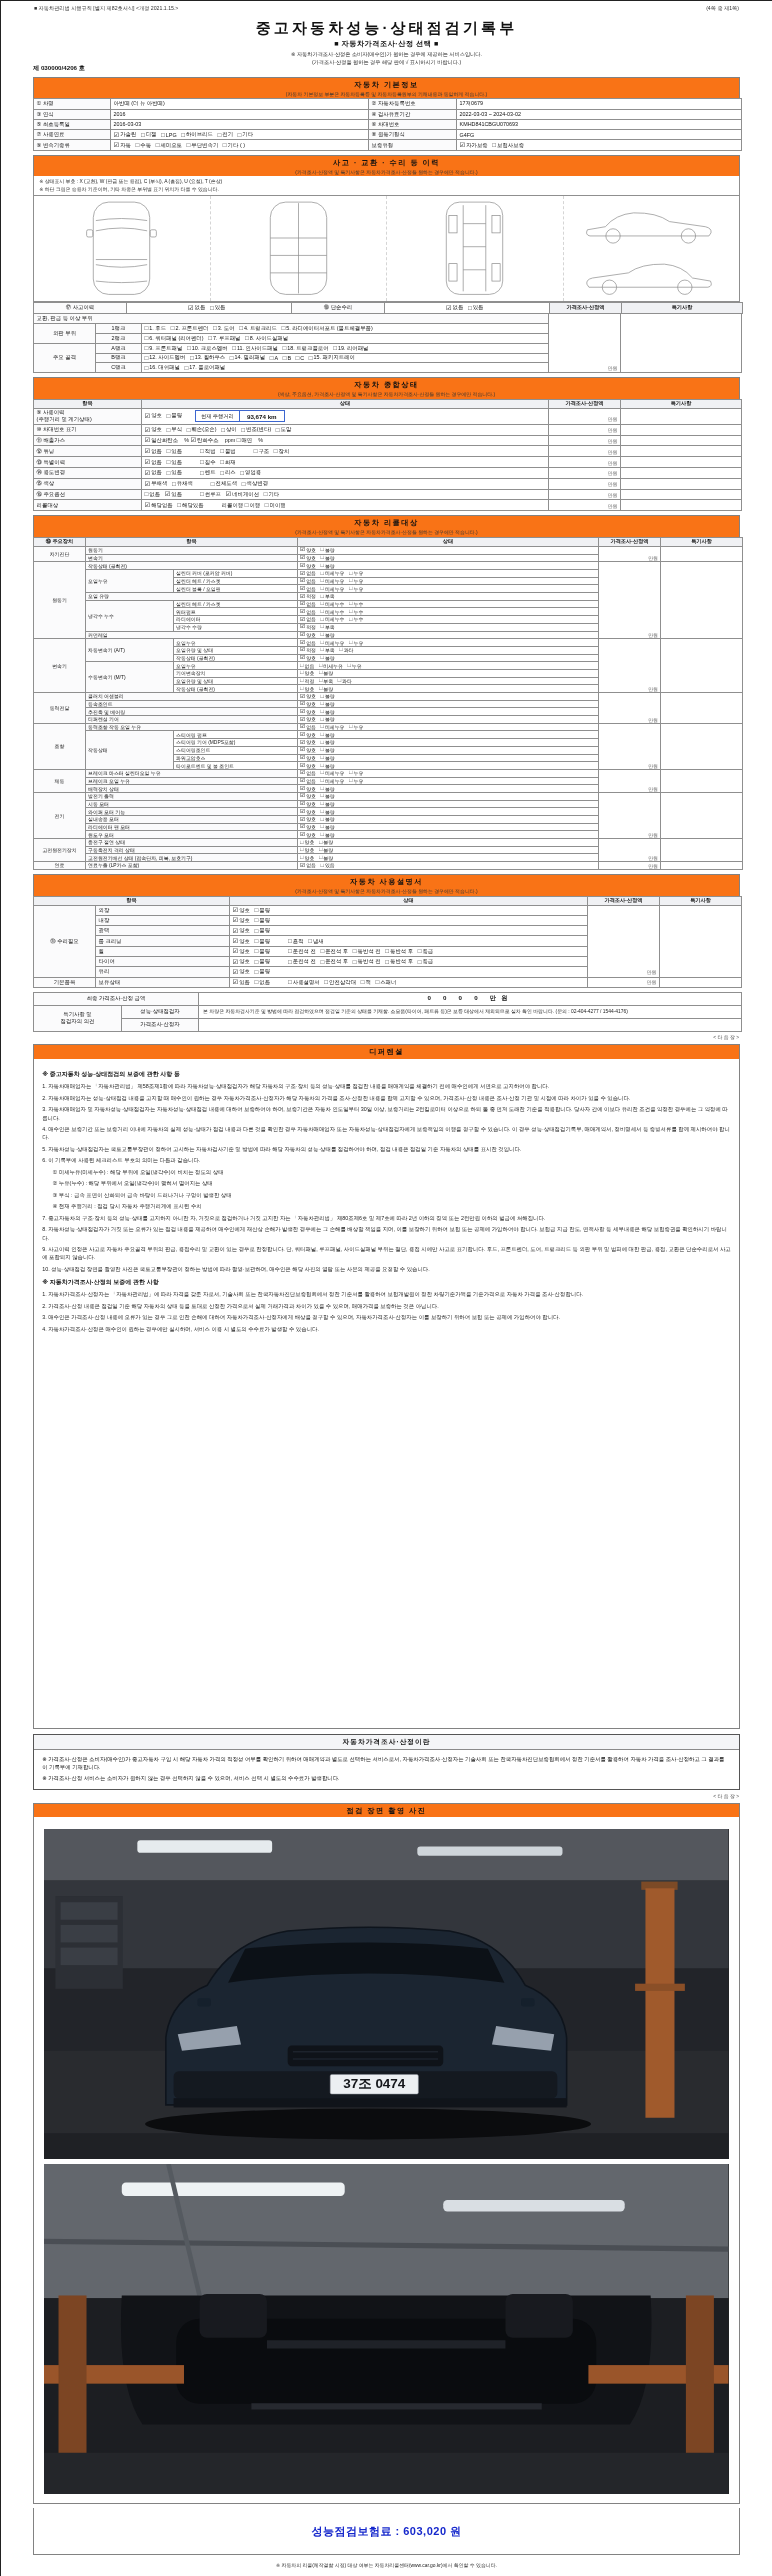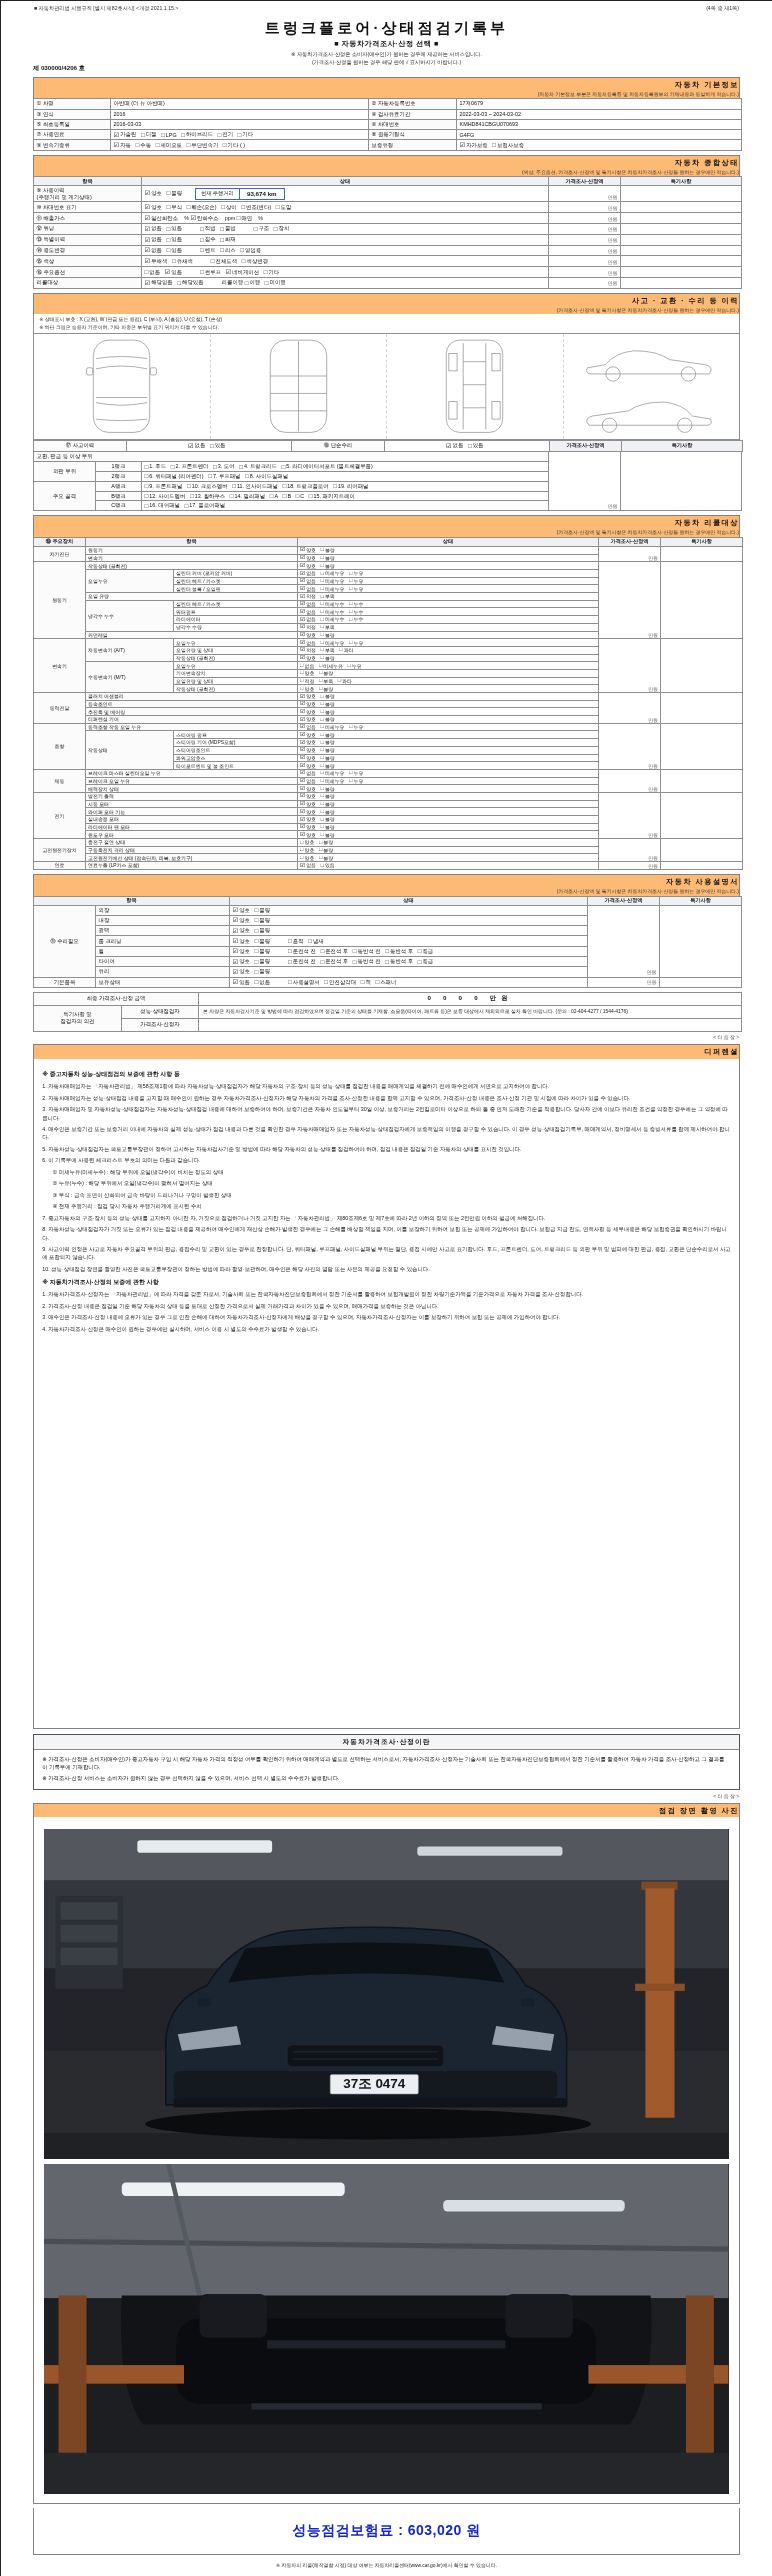--- a/index.html
+++ b/index.html
@@ -7,21 +7,21 @@
   html,body{background:#ffffff;}
   body{width:773px;font-family:"Liberation Sans","DejaVu Sans",sans-serif;color:#111;}
   .page{width:773px;min-height:2576px;background:#fff;border:0.5px solid #222;padding:2.1px 32px 12.4px;position:relative;}
   .topline{display:flex;justify-content:space-between;font-size:5.2px;color:#333;padding:1.5px 1px 2.6px;}
   .titleblock{position:relative;text-align:center;padding:5.2px 0 6.2px;}
   .main-title{font-size:15px;font-weight:bold;letter-spacing:3.1px;}
   .subtitle{font-size:7.2px;font-weight:bold;margin-top:1px;letter-spacing:0.5px;}
   .subnote{font-size:5.2px;color:#222;margin-top:1.5px;}
   .docno{position:absolute;left:0;bottom:0;font-size:6.2px;font-weight:bold;}
   section.sec{margin-top:4.1px;}
-  .sec-head{border:0.5px solid #828282;border-bottom:none;background:#fdba74;text-align:right;padding:2.1px 0 1.5px;}
+  .sec-head{border:0.5px solid #828282;border-bottom:none;background:#f97316;text-align:center;padding:2.1px 0 1.5px;}
   .sec-title{font-size:7.2px;font-weight:bold;letter-spacing:1.5px;}
   .sec-note{font-size:4.9px;color:#333;margin-top:1px;}
   table.grid{width:100%;border-collapse:collapse;table-layout:fixed;background:#fff;}
   .grid th,.grid td{border:0.5px solid #8f8f8f;font-size:5.4px;padding:0.5px 2.6px;vertical-align:middle;overflow:hidden;text-align:left;}
   .grid th{background:#f0f1f4;font-weight:bold;font-size:5.2px;text-align:center;height:8.8px;padding:0.5px 1px;}
   .grid td .txt{white-space:pre-line;}
   td.lab{background:#fbfbfc;}
   td.dev{background:#fbfbfc;text-align:center;}
   td.sub{padding-left:5.2px;color:#222;}
   td.center{text-align:center;}
@@ -54,36 +54,36 @@
   .nt-head{font-weight:bold;font-size:6px;margin:5.2px 0 3.1px;}
   .nt-item{font-size:5.4px;line-height:1.55;margin-bottom:3.1px;color:#1c1c1c;}
   .nt-item.ind{padding-left:10.3px;}
   .defbox{border:0.8px solid #555;margin-top:5.2px;}
   .defbox-title{text-align:center;font-weight:bold;font-size:6.7px;padding:2.6px;border-bottom:0.5px solid #8a8a8a;background:#f4f5f7;letter-spacing:1px;}
   .defbox-body{padding:4.6px 8.2px;font-size:5.4px;line-height:1.6;}
   .defbox-body div{margin-bottom:2.1px;}
   .photo-frame{border:0.5px solid #828282;border-top:none;padding:6.2px 10.3px 9.3px;background:#fff;}
   svg.photo{display:block;width:100%;height:330px;margin-top:5.2px;background:#222;}
   .sig-body{border:0.5px solid #828282;border-top:none;min-height:47px;display:flex;align-items:center;justify-content:center;background:#fff;}
-  .sig-premium{color:#1527cc;font-weight:bold;font-size:14px;letter-spacing:0.5px;}
+  .sig-premium{color:#1527cc;font-weight:bold;font-size:11px;letter-spacing:0.5px;}
   .footer{margin-top:7.2px;text-align:center;font-size:4.9px;color:#222;line-height:1.7;}
   .dg{stroke:#8e8e8e;stroke-width:1.4;fill:none;}
 </style>
 </head>
 <body>
 
 <div class="page">
 
   <div class="topline">
     <span>■ 자동차관리법 시행규칙 [별지 제82호서식] &lt;개정 2021.1.15.&gt;</span>
     <span>(4쪽 중 제1쪽)</span>
   </div>
 
   <div class="titleblock">
-    <div class="main-title">트렁크플로어·상태점검기록부</div>
+    <div class="main-title">중고자동차성능·상태점검기록부</div>
     <div class="subtitle">■ 자동차가격조사·산정 선택 ■</div>
     <div class="subnote">※ 자동차가격조사·산정은 소비자(매수인)가 원하는 경우에 제공하는 서비스입니다.</div>
     <div class="subnote">(가격조사·산정을 원하는 경우 해당 란에 √ 표시하시기 바랍니다.)</div>
     <div class="docno">제 030000/4206 호</div>
   </div>
 
   <section class="sec">
     <div class="sec-head">
       <div class="sec-title">자동차 기본정보</div>
       <div class="sec-note">(자동차 기본정보 부분은 자동차등록증 및 자동차등록원부의 기재내용과 동일하게 적습니다.)</div>
@@ -157,218 +157,20 @@
                 <span class="cbl">기타 (      )</span>
               </span></td>
             <td class="lab"><span class="txt lab">보증유형</span></td>
             <td><span class="cbi">
                 <span class="cbx on">☑</span>
                 <span class="cbl">자가보증</span>
               </span><span class="cbi">
                 <span class="cbx">□</span>
                 <span class="cbl">보험사보증</span>
               </span></td>
-          </tr>
-        </tbody>
-    </table>
-  </section>
-
-  <section class="sec">
-    <div class="sec-head">
-      <div class="sec-title">자동차 종합상태</div>
-      <div class="sec-note">(색상, 주요옵션, 가격조사·산정액 및 특기사항은 자동차가격조사·산정을 원하는 경우에만 적습니다.)</div>
-    </div>
-    <table class="grid t-overall">
-      <colgroup>
-          <col style="width:108px">
-          <col style="width:407px">
-          <col style="width:72px">
-          <col style="width:121px">
-        </colgroup>
-      <tbody>
-          <tr>
-            <th><span class="txt">항목</span></th>
-            <th><span class="txt">상태</span></th>
-            <th><span class="txt">가격조사·산정액</span></th>
-            <th><span class="txt">특기사항</span></th>
-          </tr>
-          <tr>
-            <td class="lab"><span class="txt lab">⑨ 사용이력
-(주행거리 및 계기상태)</span></td>
-            <td><span class="cbi">
-                <span class="cbx on">☑</span>
-                <span class="cbl">양호</span>
-              </span><span class="cbi">
-                <span class="cbx">□</span>
-                <span class="cbl">불량</span>
-              </span><span class="mbox">
-                <span class="mbl">현재 주행거리</span>
-                <span class="mbv">93,674 km</span>
-              </span></td>
-            <td class="price"><span class="txt price">만원</span></td>
-            <td class="note"><span class="txt note"></span></td>
-          </tr>
-          <tr>
-            <td class="lab"><span class="txt lab">⑩ 차대번호 표기</span></td>
-            <td><span class="cbi">
-                <span class="cbx on">☑</span>
-                <span class="cbl">양호</span>
-              </span><span class="cbi">
-                <span class="cbx">□</span>
-                <span class="cbl">부식</span>
-              </span><span class="cbi">
-                <span class="cbx">□</span>
-                <span class="cbl">훼손(오손)</span>
-              </span><span class="cbi">
-                <span class="cbx">□</span>
-                <span class="cbl">상이</span>
-              </span><span class="cbi">
-                <span class="cbx">□</span>
-                <span class="cbl">변조(변타)</span>
-              </span><span class="cbi">
-                <span class="cbx">□</span>
-                <span class="cbl">도말</span>
-              </span></td>
-            <td class="price"><span class="txt price">만원</span></td>
-            <td class="note"><span class="txt note"></span></td>
-          </tr>
-          <tr>
-            <td class="lab"><span class="txt lab">⑪ 배출가스</span></td>
-            <td><span class="cbi">
-                <span class="cbx on">☑</span>
-                <span class="cbl">일산화탄소</span>
-              </span><span class="txt unit">        %    </span><span class="cbi">
-                <span class="cbx on">☑</span>
-                <span class="cbl">탄화수소</span>
-              </span><span class="txt unit">        ppm    </span><span class="cbi">
-                <span class="cbx">□</span>
-                <span class="cbl">매연</span>
-              </span><span class="txt unit">        %</span></td>
-            <td class="price"><span class="txt price">만원</span></td>
-            <td class="note"><span class="txt note"></span></td>
-          </tr>
-          <tr>
-            <td class="lab"><span class="txt lab">⑫ 튜닝</span></td>
-            <td><span class="cbi">
-                <span class="cbx on">☑</span>
-                <span class="cbl">없음</span>
-              </span><span class="cbi">
-                <span class="cbx">□</span>
-                <span class="cbl">있음</span>
-              </span><span class="sp"></span><span class="cbi">
-                <span class="cbx">□</span>
-                <span class="cbl">적법</span>
-              </span><span class="cbi">
-                <span class="cbx">□</span>
-                <span class="cbl">불법</span>
-              </span><span class="sp"></span><span class="cbi">
-                <span class="cbx">□</span>
-                <span class="cbl">구조</span>
-              </span><span class="cbi">
-                <span class="cbx">□</span>
-                <span class="cbl">장치</span>
-              </span></td>
-            <td class="price"><span class="txt price">만원</span></td>
-            <td class="note"><span class="txt note"></span></td>
-          </tr>
-          <tr>
-            <td class="lab"><span class="txt lab">⑬ 특별이력</span></td>
-            <td><span class="cbi">
-                <span class="cbx on">☑</span>
-                <span class="cbl">없음</span>
-              </span><span class="cbi">
-                <span class="cbx">□</span>
-                <span class="cbl">있음</span>
-              </span><span class="sp"></span><span class="cbi">
-                <span class="cbx">□</span>
-                <span class="cbl">침수</span>
-              </span><span class="cbi">
-                <span class="cbx">□</span>
-                <span class="cbl">화재</span>
-              </span></td>
-            <td class="price"><span class="txt price">만원</span></td>
-            <td class="note"><span class="txt note"></span></td>
-          </tr>
-          <tr>
-            <td class="lab"><span class="txt lab">⑭ 용도변경</span></td>
-            <td><span class="cbi">
-                <span class="cbx on">☑</span>
-                <span class="cbl">없음</span>
-              </span><span class="cbi">
-                <span class="cbx">□</span>
-                <span class="cbl">있음</span>
-              </span><span class="sp"></span><span class="cbi">
-                <span class="cbx">□</span>
-                <span class="cbl">렌트</span>
-              </span><span class="cbi">
-                <span class="cbx">□</span>
-                <span class="cbl">리스</span>
-              </span><span class="cbi">
-                <span class="cbx">□</span>
-                <span class="cbl">영업용</span>
-              </span></td>
-            <td class="price"><span class="txt price">만원</span></td>
-            <td class="note"><span class="txt note"></span></td>
-          </tr>
-          <tr>
-            <td class="lab"><span class="txt lab">⑮ 색상</span></td>
-            <td><span class="cbi">
-                <span class="cbx on">☑</span>
-                <span class="cbl">무채색</span>
-              </span><span class="cbi">
-                <span class="cbx">□</span>
-                <span class="cbl">유채색</span>
-              </span><span class="sp"></span><span class="cbi">
-                <span class="cbx">□</span>
-                <span class="cbl">전체도색</span>
-              </span><span class="cbi">
-                <span class="cbx">□</span>
-                <span class="cbl">색상변경</span>
-              </span></td>
-            <td class="price"><span class="txt price">만원</span></td>
-            <td class="note"><span class="txt note"></span></td>
-          </tr>
-          <tr>
-            <td class="lab"><span class="txt lab">⑯ 주요옵션</span></td>
-            <td><span class="cbi">
-                <span class="cbx">□</span>
-                <span class="cbl">없음</span>
-              </span><span class="cbi">
-                <span class="cbx on">☑</span>
-                <span class="cbl">있음</span>
-              </span><span class="sp"></span><span class="cbi">
-                <span class="cbx">□</span>
-                <span class="cbl">썬루프</span>
-              </span><span class="cbi">
-                <span class="cbx on">☑</span>
-                <span class="cbl">네비게이션</span>
-              </span><span class="cbi">
-                <span class="cbx">□</span>
-                <span class="cbl">기타</span>
-              </span></td>
-            <td class="price"><span class="txt price">만원</span></td>
-            <td class="note"><span class="txt note"></span></td>
-          </tr>
-          <tr>
-            <td class="lab"><span class="txt lab">리콜대상</span></td>
-            <td><span class="cbi">
-                <span class="cbx on">☑</span>
-                <span class="cbl">해당없음</span>
-              </span><span class="cbi">
-                <span class="cbx">□</span>
-                <span class="cbl">해당있음</span>
-              </span><span class="sp"></span><span class="txt unit">리콜이행  </span><span class="cbi">
-                <span class="cbx">□</span>
-                <span class="cbl">이행</span>
-              </span><span class="cbi">
-                <span class="cbx">□</span>
-                <span class="cbl">미이행</span>
-              </span></td>
-            <td class="price"><span class="txt price">만원</span></td>
-            <td class="note"><span class="txt note"></span></td>
           </tr>
         </tbody>
     </table>
   </section>
 
   <section class="sec">
     <div class="sec-head">
       <div class="sec-title">사고 · 교환 · 수리 등 이력</div>
       <div class="sec-note">(가격조사·산정액 및 특기사항은 자동차가격조사·산정을 원하는 경우에만 적습니다.)</div>
     </div>
@@ -560,20 +362,218 @@
                 <span class="cbx">□</span>
                 <span class="cbl">17. 플로어패널</span>
               </span></td>
           </tr>
         </tbody>
     </table>
   </section>
 
   <section class="sec">
     <div class="sec-head">
+      <div class="sec-title">자동차 종합상태</div>
+      <div class="sec-note">(색상, 주요옵션, 가격조사·산정액 및 특기사항은 자동차가격조사·산정을 원하는 경우에만 적습니다.)</div>
+    </div>
+    <table class="grid t-overall">
+      <colgroup>
+          <col style="width:108px">
+          <col style="width:407px">
+          <col style="width:72px">
+          <col style="width:121px">
+        </colgroup>
+      <tbody>
+          <tr>
+            <th><span class="txt">항목</span></th>
+            <th><span class="txt">상태</span></th>
+            <th><span class="txt">가격조사·산정액</span></th>
+            <th><span class="txt">특기사항</span></th>
+          </tr>
+          <tr>
+            <td class="lab"><span class="txt lab">⑨ 사용이력
+(주행거리 및 계기상태)</span></td>
+            <td><span class="cbi">
+                <span class="cbx on">☑</span>
+                <span class="cbl">양호</span>
+              </span><span class="cbi">
+                <span class="cbx">□</span>
+                <span class="cbl">불량</span>
+              </span><span class="mbox">
+                <span class="mbl">현재 주행거리</span>
+                <span class="mbv">93,674 km</span>
+              </span></td>
+            <td class="price"><span class="txt price">만원</span></td>
+            <td class="note"><span class="txt note"></span></td>
+          </tr>
+          <tr>
+            <td class="lab"><span class="txt lab">⑩ 차대번호 표기</span></td>
+            <td><span class="cbi">
+                <span class="cbx on">☑</span>
+                <span class="cbl">양호</span>
+              </span><span class="cbi">
+                <span class="cbx">□</span>
+                <span class="cbl">부식</span>
+              </span><span class="cbi">
+                <span class="cbx">□</span>
+                <span class="cbl">훼손(오손)</span>
+              </span><span class="cbi">
+                <span class="cbx">□</span>
+                <span class="cbl">상이</span>
+              </span><span class="cbi">
+                <span class="cbx">□</span>
+                <span class="cbl">변조(변타)</span>
+              </span><span class="cbi">
+                <span class="cbx">□</span>
+                <span class="cbl">도말</span>
+              </span></td>
+            <td class="price"><span class="txt price">만원</span></td>
+            <td class="note"><span class="txt note"></span></td>
+          </tr>
+          <tr>
+            <td class="lab"><span class="txt lab">⑪ 배출가스</span></td>
+            <td><span class="cbi">
+                <span class="cbx on">☑</span>
+                <span class="cbl">일산화탄소</span>
+              </span><span class="txt unit">        %    </span><span class="cbi">
+                <span class="cbx on">☑</span>
+                <span class="cbl">탄화수소</span>
+              </span><span class="txt unit">        ppm    </span><span class="cbi">
+                <span class="cbx">□</span>
+                <span class="cbl">매연</span>
+              </span><span class="txt unit">        %</span></td>
+            <td class="price"><span class="txt price">만원</span></td>
+            <td class="note"><span class="txt note"></span></td>
+          </tr>
+          <tr>
+            <td class="lab"><span class="txt lab">⑫ 튜닝</span></td>
+            <td><span class="cbi">
+                <span class="cbx on">☑</span>
+                <span class="cbl">없음</span>
+              </span><span class="cbi">
+                <span class="cbx">□</span>
+                <span class="cbl">있음</span>
+              </span><span class="sp"></span><span class="cbi">
+                <span class="cbx">□</span>
+                <span class="cbl">적법</span>
+              </span><span class="cbi">
+                <span class="cbx">□</span>
+                <span class="cbl">불법</span>
+              </span><span class="sp"></span><span class="cbi">
+                <span class="cbx">□</span>
+                <span class="cbl">구조</span>
+              </span><span class="cbi">
+                <span class="cbx">□</span>
+                <span class="cbl">장치</span>
+              </span></td>
+            <td class="price"><span class="txt price">만원</span></td>
+            <td class="note"><span class="txt note"></span></td>
+          </tr>
+          <tr>
+            <td class="lab"><span class="txt lab">⑬ 특별이력</span></td>
+            <td><span class="cbi">
+                <span class="cbx on">☑</span>
+                <span class="cbl">없음</span>
+              </span><span class="cbi">
+                <span class="cbx">□</span>
+                <span class="cbl">있음</span>
+              </span><span class="sp"></span><span class="cbi">
+                <span class="cbx">□</span>
+                <span class="cbl">침수</span>
+              </span><span class="cbi">
+                <span class="cbx">□</span>
+                <span class="cbl">화재</span>
+              </span></td>
+            <td class="price"><span class="txt price">만원</span></td>
+            <td class="note"><span class="txt note"></span></td>
+          </tr>
+          <tr>
+            <td class="lab"><span class="txt lab">⑭ 용도변경</span></td>
+            <td><span class="cbi">
+                <span class="cbx on">☑</span>
+                <span class="cbl">없음</span>
+              </span><span class="cbi">
+                <span class="cbx">□</span>
+                <span class="cbl">있음</span>
+              </span><span class="sp"></span><span class="cbi">
+                <span class="cbx">□</span>
+                <span class="cbl">렌트</span>
+              </span><span class="cbi">
+                <span class="cbx">□</span>
+                <span class="cbl">리스</span>
+              </span><span class="cbi">
+                <span class="cbx">□</span>
+                <span class="cbl">영업용</span>
+              </span></td>
+            <td class="price"><span class="txt price">만원</span></td>
+            <td class="note"><span class="txt note"></span></td>
+          </tr>
+          <tr>
+            <td class="lab"><span class="txt lab">⑮ 색상</span></td>
+            <td><span class="cbi">
+                <span class="cbx on">☑</span>
+                <span class="cbl">무채색</span>
+              </span><span class="cbi">
+                <span class="cbx">□</span>
+                <span class="cbl">유채색</span>
+              </span><span class="sp"></span><span class="cbi">
+                <span class="cbx">□</span>
+                <span class="cbl">전체도색</span>
+              </span><span class="cbi">
+                <span class="cbx">□</span>
+                <span class="cbl">색상변경</span>
+              </span></td>
+            <td class="price"><span class="txt price">만원</span></td>
+            <td class="note"><span class="txt note"></span></td>
+          </tr>
+          <tr>
+            <td class="lab"><span class="txt lab">⑯ 주요옵션</span></td>
+            <td><span class="cbi">
+                <span class="cbx">□</span>
+                <span class="cbl">없음</span>
+              </span><span class="cbi">
+                <span class="cbx on">☑</span>
+                <span class="cbl">있음</span>
+              </span><span class="sp"></span><span class="cbi">
+                <span class="cbx">□</span>
+                <span class="cbl">썬루프</span>
+              </span><span class="cbi">
+                <span class="cbx on">☑</span>
+                <span class="cbl">네비게이션</span>
+              </span><span class="cbi">
+                <span class="cbx">□</span>
+                <span class="cbl">기타</span>
+              </span></td>
+            <td class="price"><span class="txt price">만원</span></td>
+            <td class="note"><span class="txt note"></span></td>
+          </tr>
+          <tr>
+            <td class="lab"><span class="txt lab">리콜대상</span></td>
+            <td><span class="cbi">
+                <span class="cbx on">☑</span>
+                <span class="cbl">해당없음</span>
+              </span><span class="cbi">
+                <span class="cbx">□</span>
+                <span class="cbl">해당있음</span>
+              </span><span class="sp"></span><span class="txt unit">리콜이행  </span><span class="cbi">
+                <span class="cbx">□</span>
+                <span class="cbl">이행</span>
+              </span><span class="cbi">
+                <span class="cbx">□</span>
+                <span class="cbl">미이행</span>
+              </span></td>
+            <td class="price"><span class="txt price">만원</span></td>
+            <td class="note"><span class="txt note"></span></td>
+          </tr>
+        </tbody>
+    </table>
+  </section>
+
+  <section class="sec">
+    <div class="sec-head">
       <div class="sec-title">자동차 리콜대상</div>
       <div class="sec-note">(가격조사·산정액 및 특기사항은 자동차가격조사·산정을 원하는 경우에만 적습니다.)</div>
     </div>
     <table class="grid t-detail">
       <colgroup>
           <col style="width:52px">
           <col style="width:88px">
           <col style="width:124px">
           <col style="width:301px">
           <col style="width:62px">

